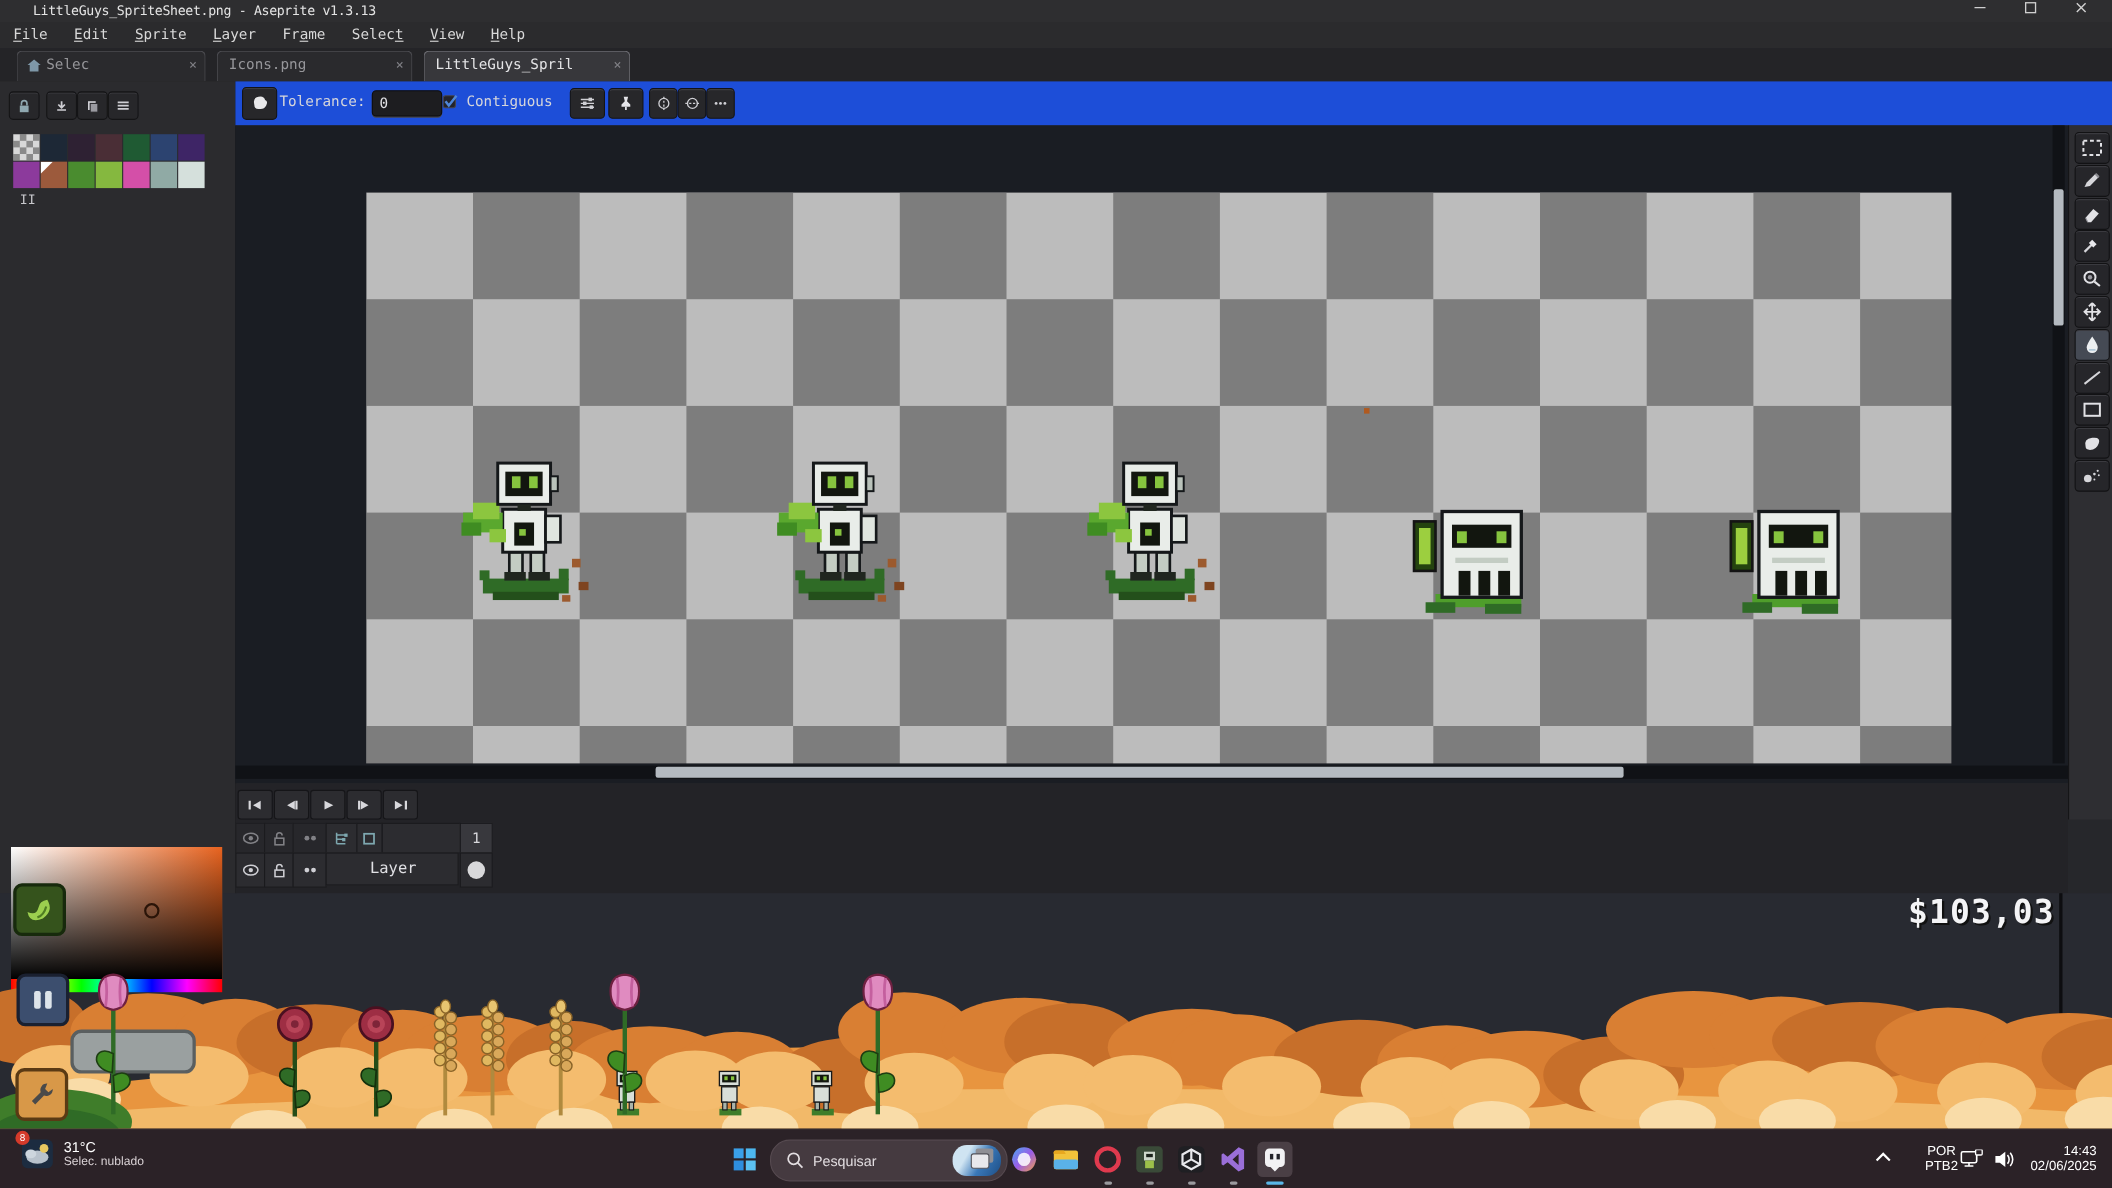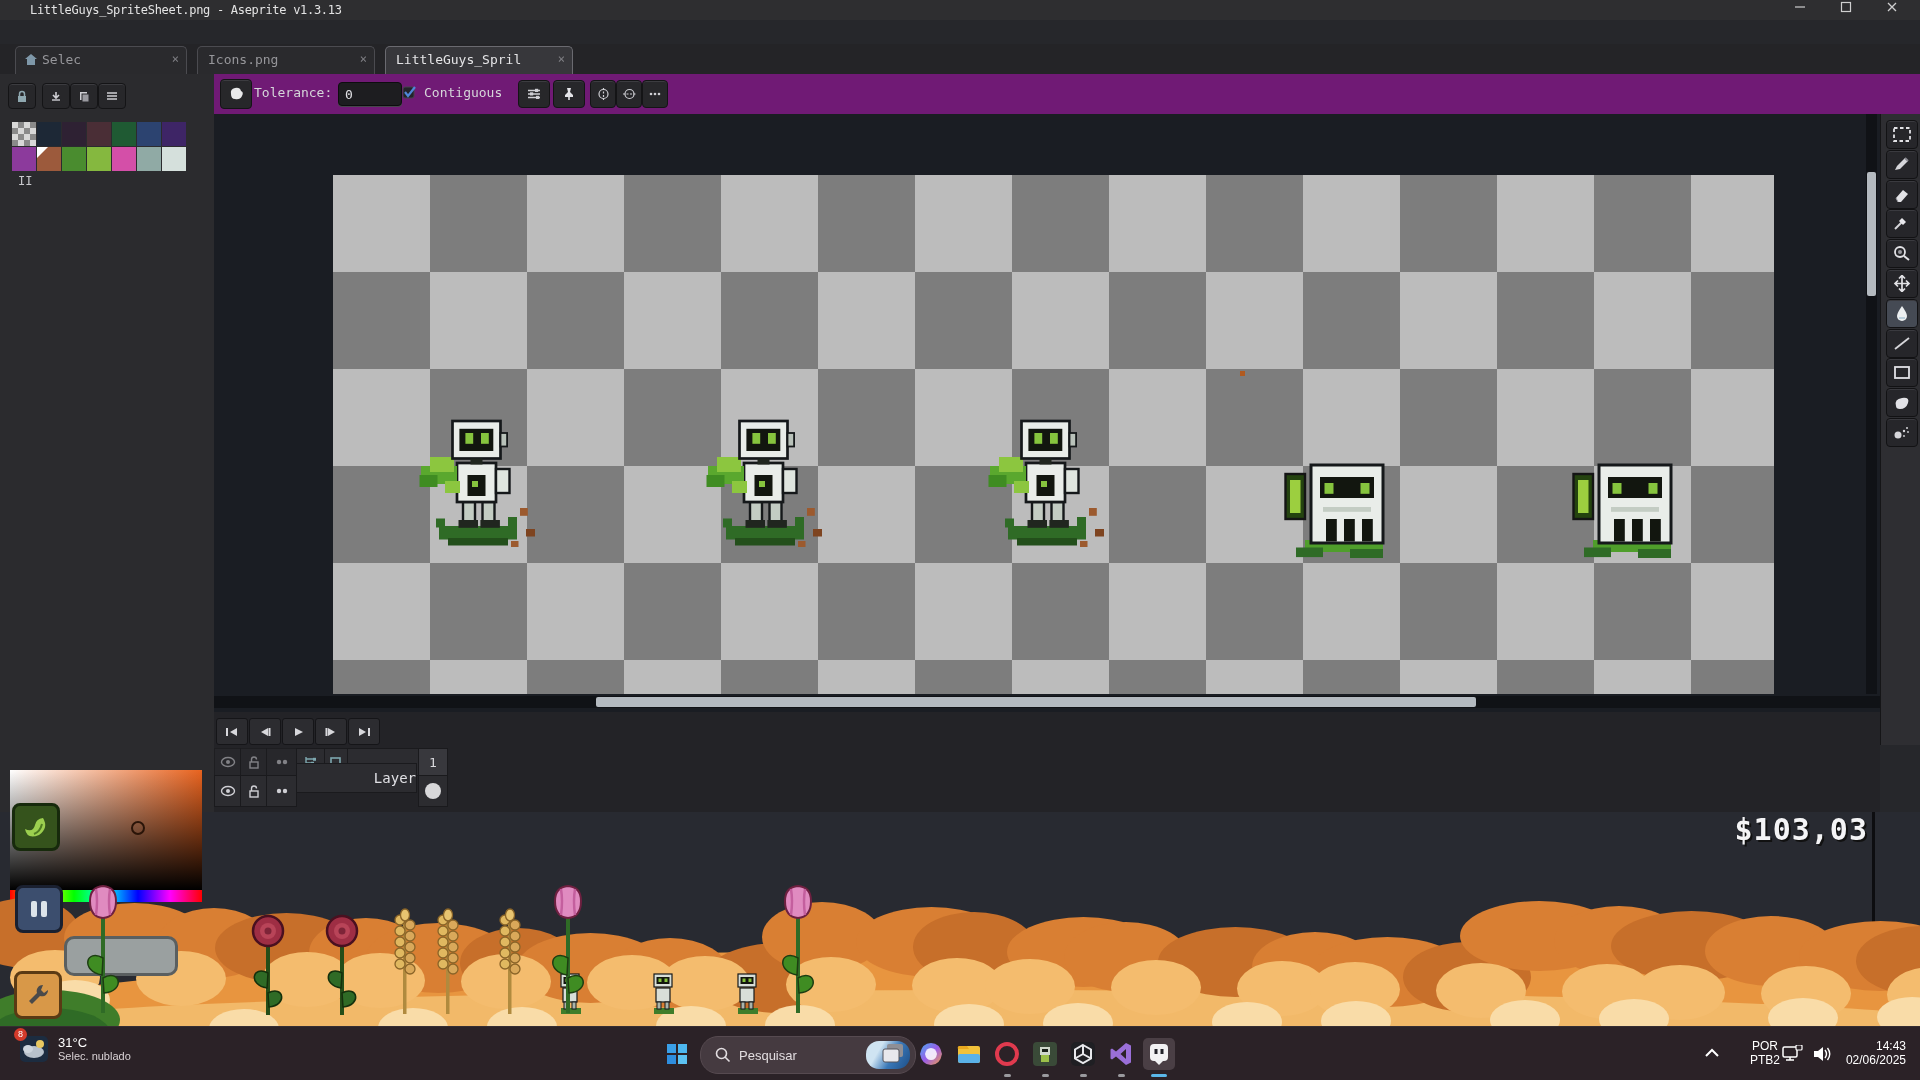--- a/index.html
+++ b/index.html
@@ -13,21 +13,21 @@
   #menubar{left:0;top:20px;width:1920px;height:24px;background:#2b2b2d;}
   .menu-item{position:relative;display:inline-block;padding:4px 12px;color:#d8d8d8;font-size:13px;}
   .menu-item u{text-underline-offset:2px;}
   #tabbar{left:0;top:44px;width:1920px;height:30px;background:#242427;}
   .tab{position:absolute;top:2px;height:27px;border:1px solid #4b4b50;border-bottom:none;
     border-radius:5px 5px 0 0;background:#2a2a2d;color:#96969a;font-size:13px;}
   .tab.active{background:#37373b;color:#e4e4e6;border-color:#6a6a70;}
   .tab .lbl{position:absolute;left:26px;top:5px;white-space:nowrap;overflow:hidden;}
   .tab .lbl.noicon{left:10px;}
   .tab .x{position:absolute;right:7px;top:5px;color:#808086;font-size:12px;}
-  #contextbar{left:214px;top:74px;width:1706px;height:40px;background:#701a75;text-decoration:underline;}
+  #contextbar{left:214px;top:74px;width:1706px;height:40px;background:#1d4ed8;text-decoration:underline;}
   #leftpanel{left:0;top:74px;width:214px;height:740px;background:#2b2b2e;border-right:1px solid #151517;}
   .sq-btn{position:absolute;background:#27272a;border:1px solid #141416;border-radius:4px;
     box-shadow:inset 0 1px 0 #3c3c40;display:flex;align-items:center;justify-content:center;color:#c8c8cc;}
   .swatch{position:absolute;width:24px;height:24px;}
   #ctx-tolerance-label,#ctx-contiguous-label{color:#d6d6da;font-size:13px;}
   #tolerance-input{position:absolute;left:338px;top:8px;width:50px;height:22px;background:#1d1d20;
     border:1px solid #0d0d0f;border-radius:4px;color:#e2e2e6;font-size:13px;padding:0 6px;
     box-shadow:0 1px 0 #46464b;font-family:inherit;}
   
   #canvas-area{left:214px;top:114px;width:1666px;height:598px;background:#1a1d23;}
@@ -91,20 +91,21 @@
           </svg></div>
         <div class="win-ctrl" style="right: 52px;"><svg width="12" height="12" viewBox="0 0 12 12">
             <rect x="1.5" y="1.5" width="9" height="9" fill="none" stroke="#cfcfcf" stroke-width="1.2"></rect>
           </svg></div>
         <div class="win-ctrl" style="right: 6px;"><svg width="12" height="12" viewBox="0 0 12 12">
             <path d="M2 2 l8 8 M10 2 l-8 8" stroke="#cfcfcf" stroke-width="1.3"></path>
           </svg></div>
       </div>
   </div>
 
+  <div class="abs" id="menubar"><div class="menu-item"><u>F</u>ile</div><div class="menu-item"><u>E</u>dit</div><div class="menu-item"><u>S</u>prite</div><div class="menu-item"><u>L</u>ayer</div><div class="menu-item">Fr<u>a</u>me</div><div class="menu-item">Selec<u>t</u></div><div class="menu-item"><u>V</u>iew</div><div class="menu-item"><u>H</u>elp</div></div>
 
   <div class="abs" id="tabbar">
       <div class="tab" style="left: 15px; width: 170px;">
         <span class="abs" style="left:8px;top:6px;"><svg width="14" height="13" viewBox="0 0 14 13">
             <path d="M7 1 L13 6 H11 V12 H3 V6 H1 Z" fill="#7e97a8"></path>
           </svg></span>
         <span class="lbl ">Selec</span>
         <span class="x">×</span>
       </div>
       <div class="tab" style="left: 197px; width: 176px;">
@@ -487,21 +488,21 @@
             <rect x="3" y="6" width="8" height="6" fill="none" stroke="#cfcfd4" stroke-width="1.4"></rect>
             <path d="M4.5 6 V3.5 a2.5 2.5 0 0 1 5 0" stroke="#cfcfd4" fill="none" stroke-width="1.4"></path>
           </svg>
         </div>
         <div class="tl-cell" style="left: 52px; top: 63px; width: 29px; height: 30px;">
           <svg width="16" height="10" viewBox="0 0 16 10">
             <circle cx="5" cy="5" r="2.2" fill="#cfcfd4"></circle>
             <circle cx="11" cy="5" r="2.2" fill="#cfcfd4"></circle>
           </svg>
         </div>
-        <div class="tl-cell" style="left: 82px; top: 51px; width: 121px; height: 30px; justify-content: flex-end; padding-left: 2px; box-sizing: border-box;">
+        <div class="tl-cell" style="left: 82px; top: 63px; width: 121px; height: 30px; justify-content: center; padding-left: 2px; box-sizing: border-box;">
           <span id="layer-name">Layer</span>
         </div>
       </div>
     <div class="tl-cell" style="left:204px;top:63px;width:28px;height:30px;">
       <svg width="18" height="18">
           <circle cx="9" cy="9" r="8" fill="#d8d8da"></circle>
         </svg>
     </div>
   </div>
 

